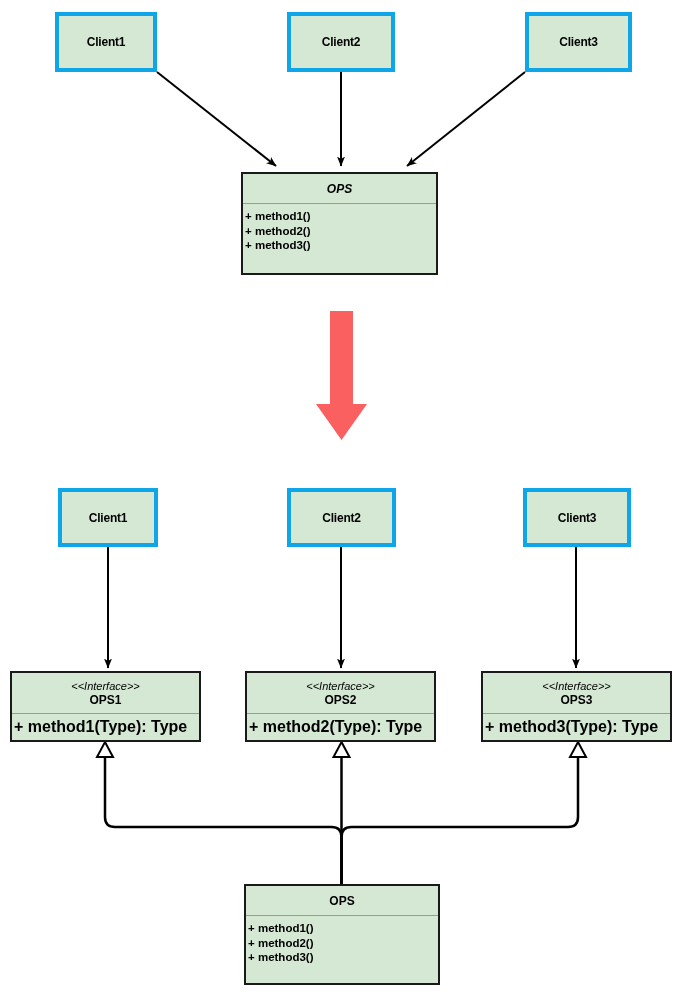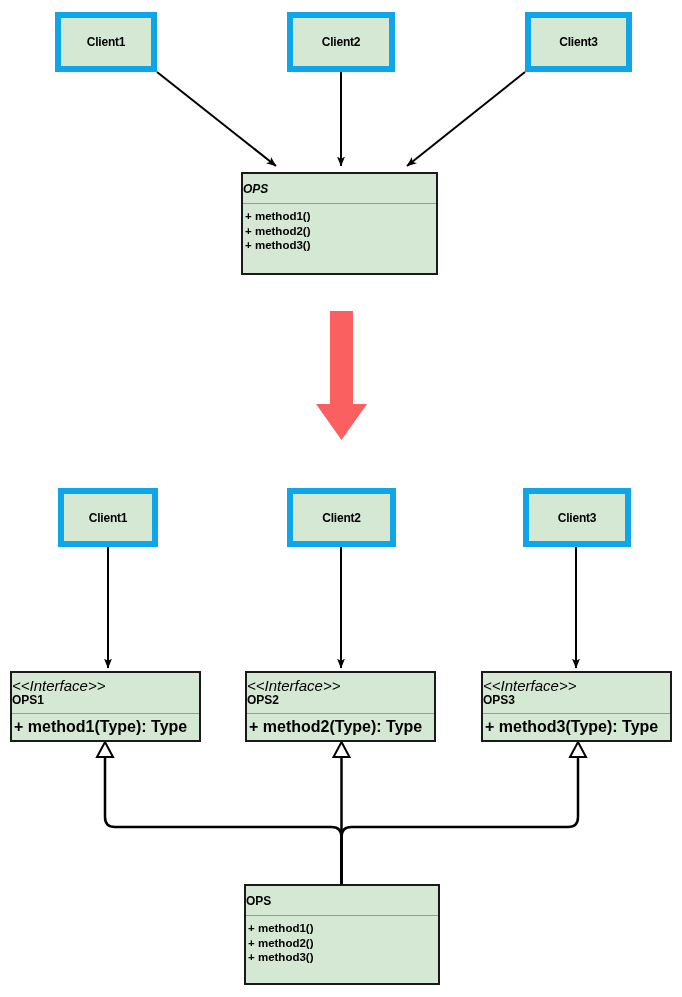--- a/index.html
+++ b/index.html
@@ -21,51 +21,51 @@
     height: 997px;
   }
   .uml-box {
     position: absolute;
     box-sizing: border-box;
     background: #d5e8d4;
     display: flex;
     flex-direction: column;
   }
   .client-box {
-    border: 6px solid #0ea5e9;
+    border: 4px solid #0ea5e9;
     align-items: center;
     justify-content: center;
   }
   .client-label {
     font-size: 12px;
     font-weight: bold;
     color: #000000;
     letter-spacing: -0.2px;
   }
   .class-box {
     border: 2px solid #1a1a1a;
   }
   .class-header {
     box-sizing: border-box;
     display: flex;
     flex-direction: column;
-    align-items: flex-start;
+    align-items: center;
     justify-content: center;
     border-bottom: 1px solid #8aa68a;
     width: 100%;
   }
   .class-title {
     font-size: 12px;
     font-weight: bold;
     color: #000000;
     line-height: 14px;
   }
   .class-title.italic { font-style: italic; }
   .stereotype {
-    font-size: 15px;
+    font-size: 11px;
     font-style: italic;
     font-weight: normal;
     color: #000000;
     line-height: 14px;
   }
   .class-body {
     box-sizing: border-box;
     padding: 5px 6px 0 2px;
     width: 100%;
   }

